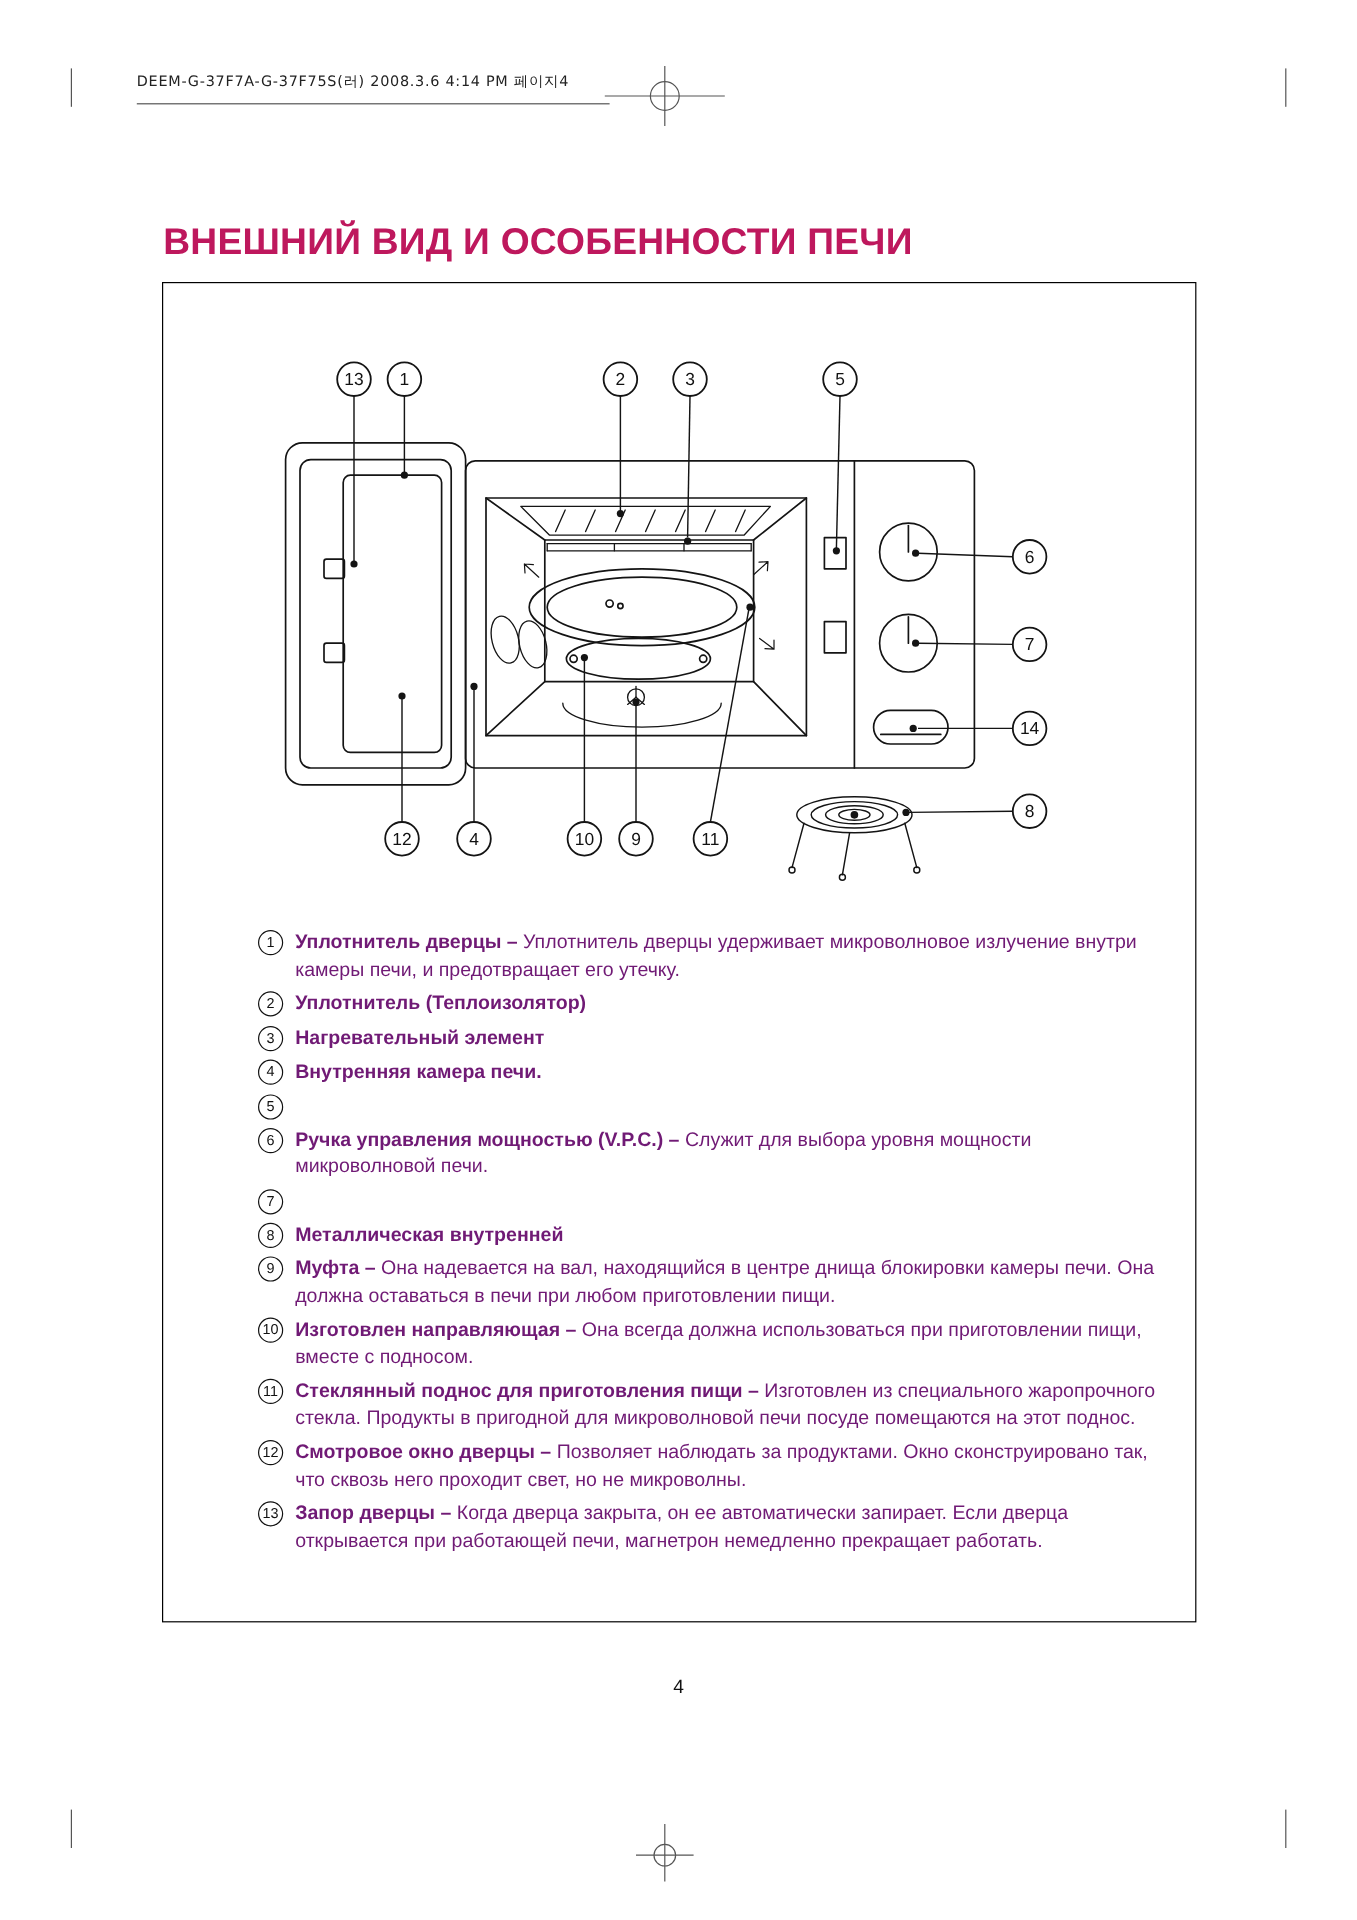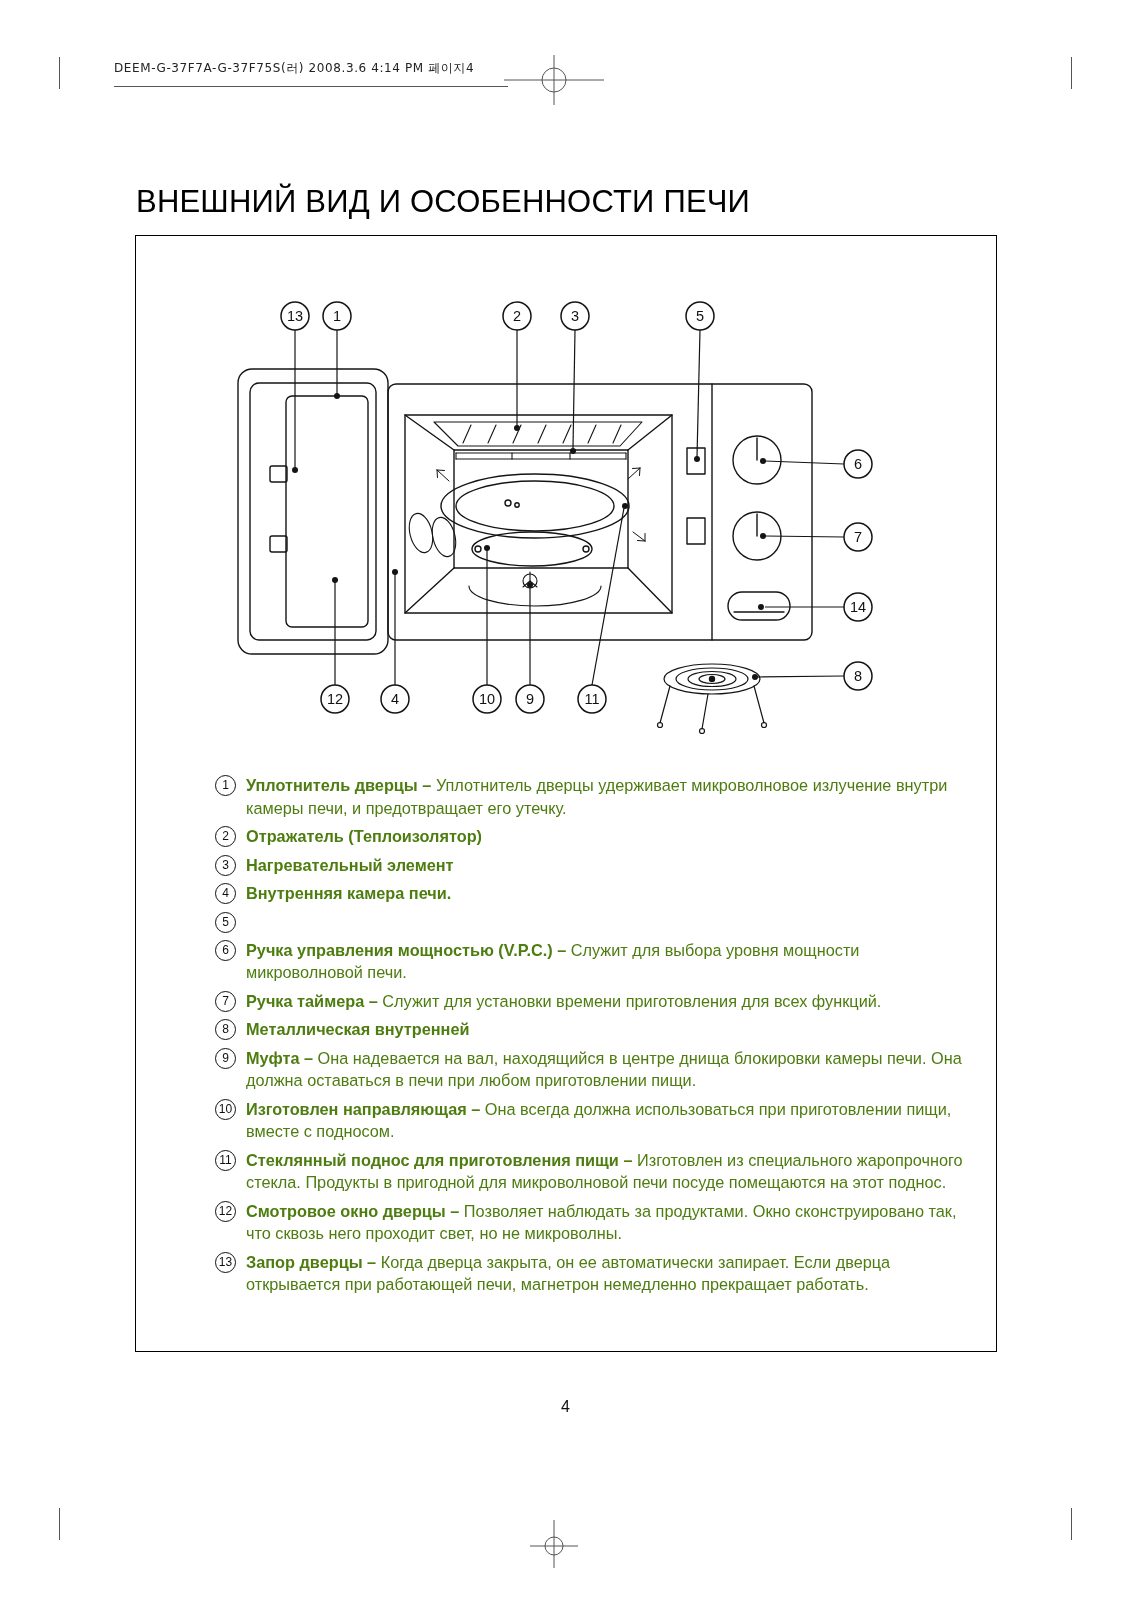--- a/index.html
+++ b/index.html
@@ -21,41 +21,41 @@
 
   .print-header {
     position:absolute; left:114px; top:60px; width:394px;
     font-size:12px; letter-spacing:0.6px; color:#222;
     padding-bottom:9px; border-bottom:1px solid #555; white-space:nowrap;
     font-family:"DejaVu Sans", sans-serif;
   }
 
   .title {
     position:absolute; left:136px; top:184px;
-    font-size:31px; font-weight:400; color:#000000; letter-spacing:0.2px;
+    font-size:31px; font-weight:700; color:#be185d; letter-spacing:0.2px;
   }
 
   .content-box {
     position:absolute; left:135px; top:235px; width:862px; height:1117px;
     border:1.5px solid #000; overflow:hidden;
   }
   .diagram { position:absolute; left:0; top:0; }
   .callouts text {
     font-family:"Liberation Sans", sans-serif; font-size:14.5px;
     text-anchor:middle; fill:#111;
   }
 
   .legend { position:absolute; left:79px; top:538px; width:748px; }
   .legend-item { display:flex; align-items:flex-start; margin-bottom:6px; }
   .lnum {
     flex:0 0 auto; width:21px; height:21px; margin:1px 10px 0 0;
     border:1.4px solid #111; border-radius:50%;
     font-size:12px; line-height:19px; text-align:center; color:#111;
   }
-  .ltext { font-size:16.3px; line-height:22.5px; color:#4d7c0f; }
+  .ltext { font-size:16.3px; line-height:22.5px; color:#701a75; }
   .ltext b { font-weight:700; }
 
   .page-number {
     position:absolute; left:0; top:1398px; width:1131px;
     text-align:center; font-size:16px; color:#111;
   }
 </style>
 </head>
 <body>
 
@@ -290,40 +290,39 @@
       </g>
     </svg>
 
     <div class="legend">
       <div class="legend-item">
         <span class="lnum">1</span>
         <span class="ltext"><b>Уплотнитель дверцы – </b><span>Уплотнитель дверцы удерживает микроволновое излучение внутри камеры печи, и предотвращает его утечку.</span></span>
       </div>
       <div class="legend-item">
         <span class="lnum">2</span>
-        <span class="ltext"><b>Отражатель (Теплоизолятор)</b><span></span></span>
+        <span class="ltext"><b>Уплотнитель (Теплоизолятор)</b><span></span></span>
       </div>
       <div class="legend-item">
         <span class="lnum">3</span>
         <span class="ltext"><b>Нагревательный элемент</b><span></span></span>
       </div>
       <div class="legend-item">
         <span class="lnum">4</span>
         <span class="ltext"><b>Внутренняя камера печи.</b><span></span></span>
       </div>
       <div class="legend-item">
         <span class="lnum">5</span>
       </div>
       <div class="legend-item">
         <span class="lnum">6</span>
         <span class="ltext"><b>Ручка управления мощностью (V.P.C.) – </b><span>Служит для выбора уровня мощности микроволновой печи.</span></span>
       </div>
       <div class="legend-item">
         <span class="lnum">7</span>
-        <span class="ltext"><b>Ручка таймера – </b><span>Служит для установки времени приготовления для всех функций.</span></span>
       </div>
       <div class="legend-item">
         <span class="lnum">8</span>
         <span class="ltext"><b>Металлическая внутренней</b><span></span></span>
       </div>
       <div class="legend-item">
         <span class="lnum">9</span>
         <span class="ltext"><b>Муфта – </b><span>Она надевается на вал, находящийся в центре днища блокировки камеры печи. Она должна оставаться в печи при любом приготовлении пищи.</span></span>
       </div>
       <div class="legend-item">

